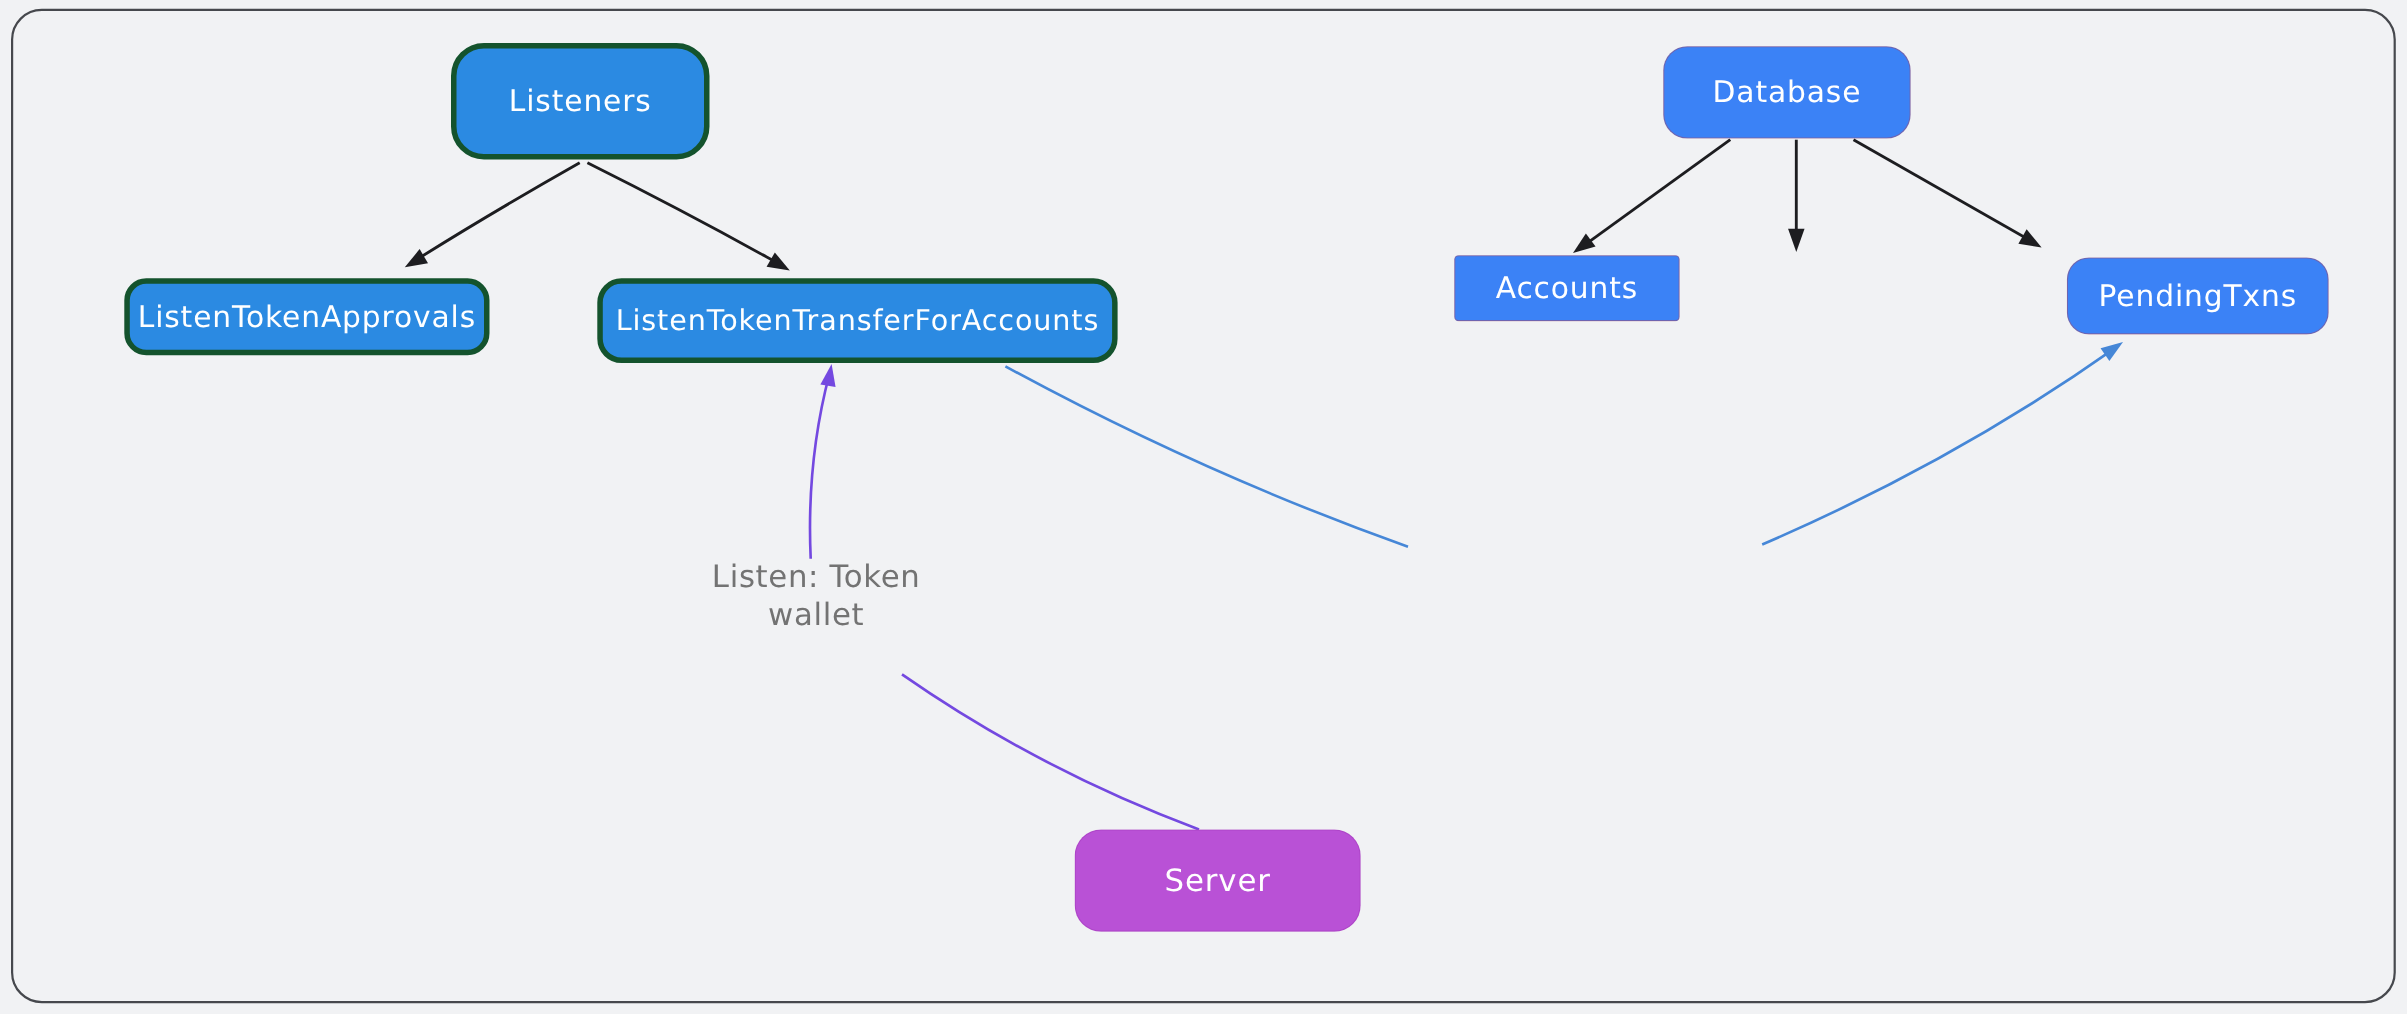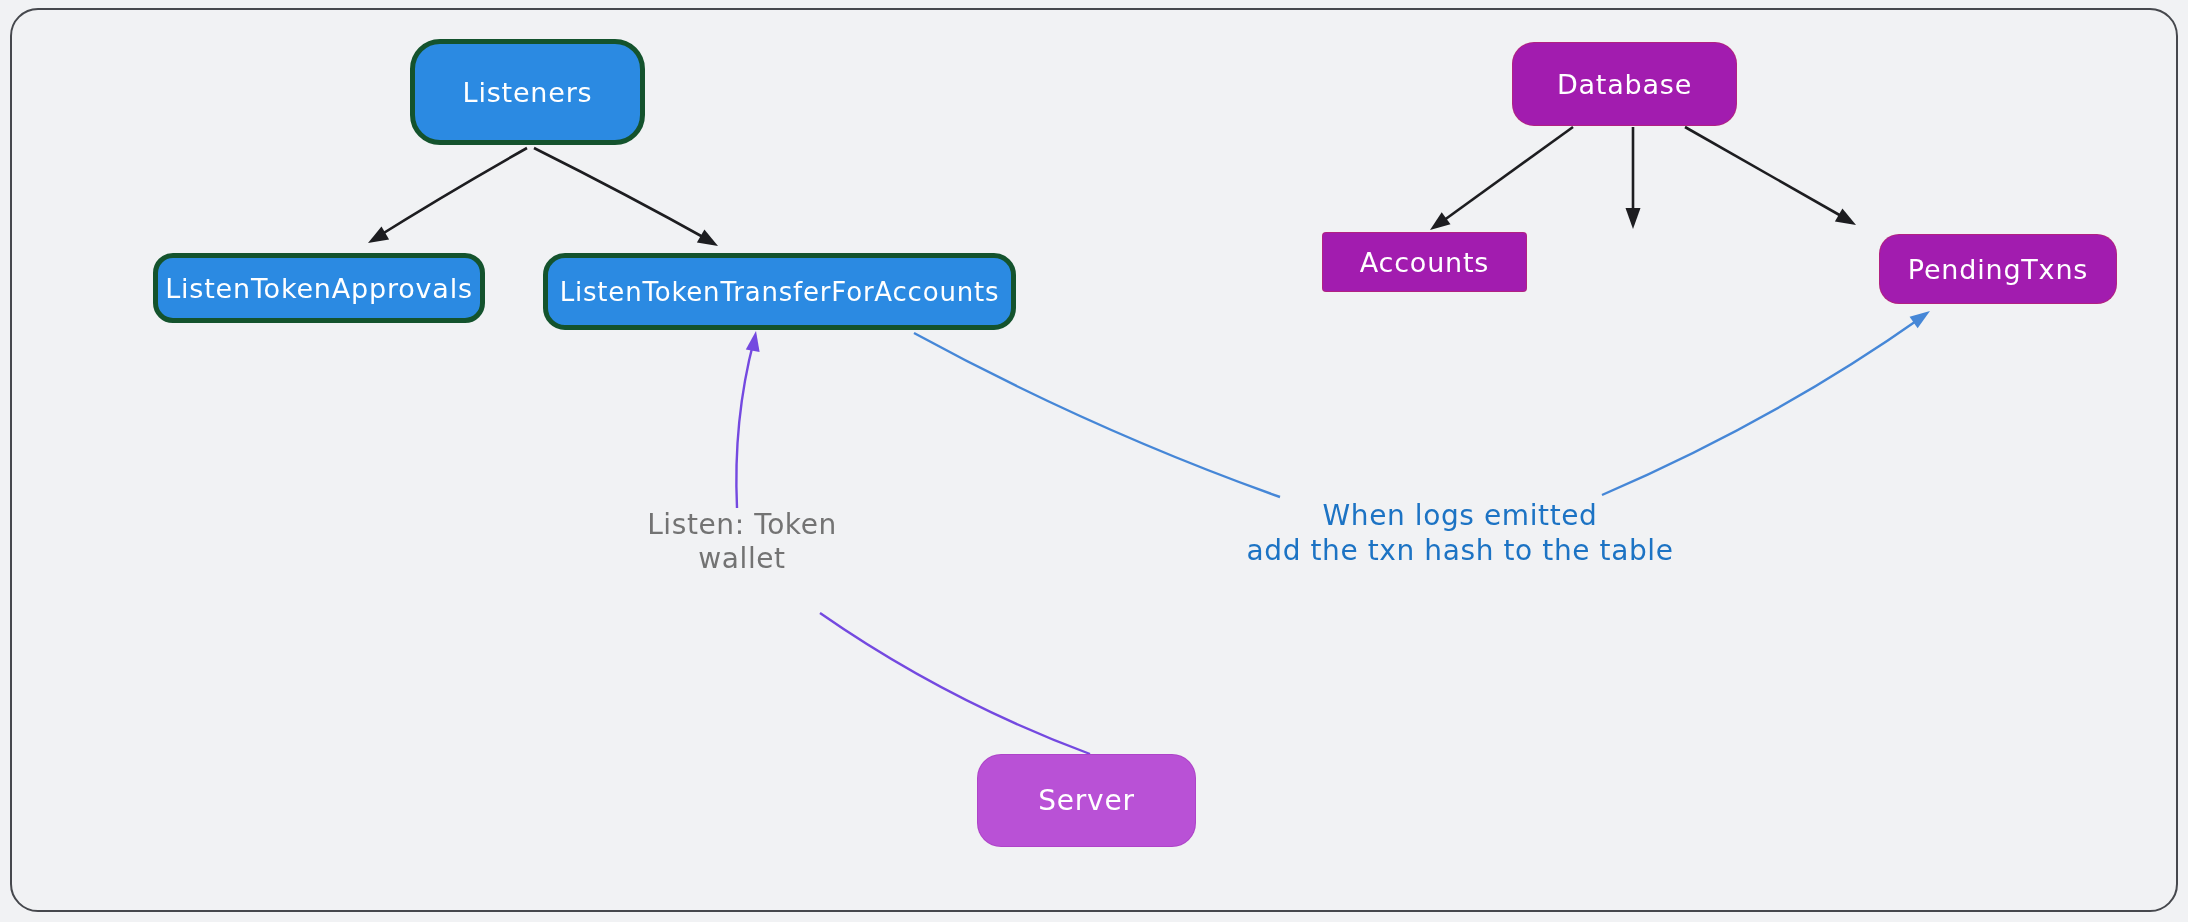--- a/index.html
+++ b/index.html
@@ -44,35 +44,35 @@
     letter-spacing: 0.8px;
     white-space: nowrap;
     box-sizing: border-box;
     cursor: pointer;
   }
   .node.blue {
     background: #2b8ae2;
     border: 5px solid #14532d;
   }
   .node.red {
-    background: #a21caf;
+    background: #3b82f6;
     border: 1px solid rgba(205, 45, 45, 0.35);
   }
   .node.purple {
     background: #b951d6;
     border: 1px solid rgba(150, 40, 170, 0.3);
   }
   #node-listeners        { left: 410px;  top: 39px;  width: 235px; height: 106px; border-radius: 30px; }
-  #node-approvals        { left: 113px;  top: 253px; width: 332px; height: 70px;  border-radius: 20px; margin-left: 40px; }
+  #node-approvals        { left: 113px;  top: 253px; width: 332px; height: 70px;  border-radius: 20px; }
   #node-transfer         { left: 543px;  top: 253px; width: 473px; height: 77px;  border-radius: 22px; font-size: 26px; }
   #node-database         { left: 1512px; top: 42px;  width: 225px; height: 84px;  border-radius: 22px; }
   #node-accounts         { left: 1322px; top: 232px; width: 205px; height: 60px;  border-radius: 4px; }
   #node-bookkeep         { left: 1569px; top: 232px; width: 202px; height: 74px;  border-radius: 20px; }
   #node-pendingtxns      { left: 1834px; top: 234px; width: 238px; height: 70px;  border-radius: 20px; margin-left: 45px; }
-  #node-server           { left: 977px;  top: 754px; width: 219px; height: 93px;  border-radius: 24px; font-size: 28px; }
+  #node-server           { left: 977px;  top: 754px; width: 260px; height: 93px;  border-radius: 24px; font-size: 28px; }
   .note {
     position: absolute;
     text-align: center;
     line-height: 34px;
     font-size: 28px;
     letter-spacing: 0.6px;
     cursor: pointer;
   }
   #note-listen {
     left: 542px;
@@ -158,18 +158,14 @@
     <span>PendingTxns</span>
   </div>
   <div class="node purple" id="node-server">
     <span>Server</span>
   </div>
 
   <div class="note" id="note-listen">
     <div>Listen: Token</div>
     <div>wallet</div>
   </div>
-  <div class="note" id="note-logs">
-    <div>When logs emitted</div>
-    <div>add the txn hash to the table</div>
-  </div>
 
 </div>
 
 </body></html>

